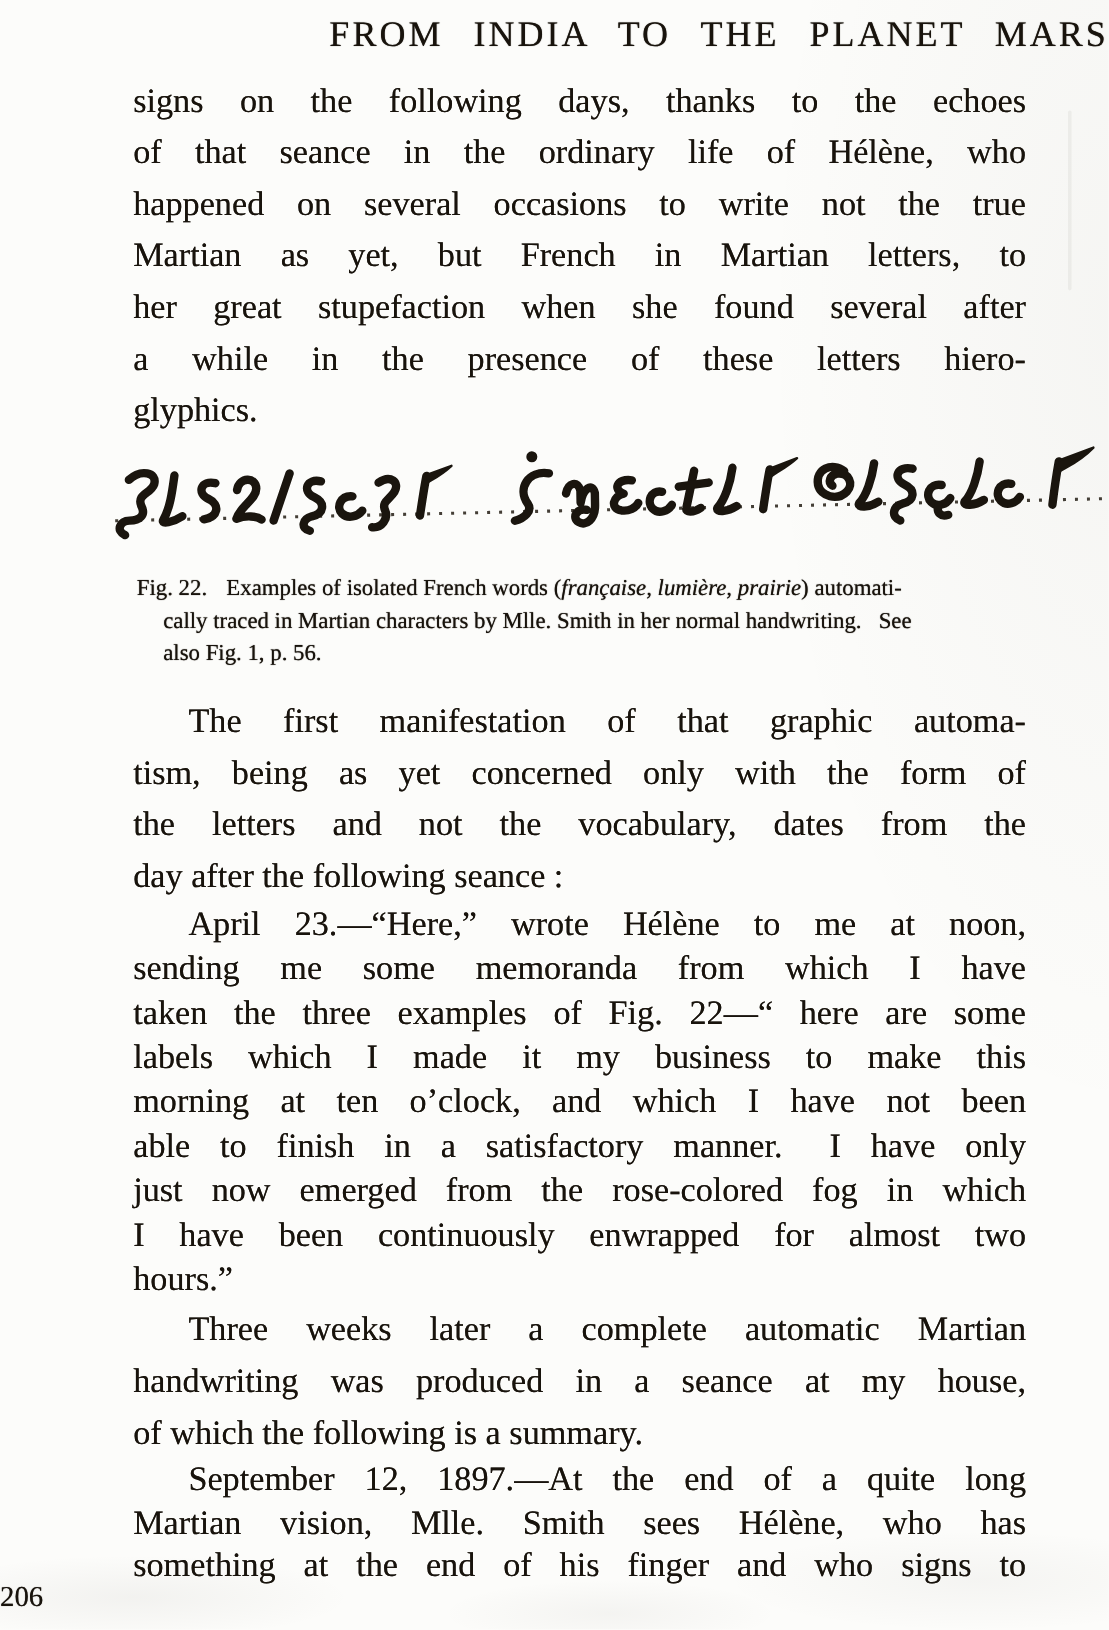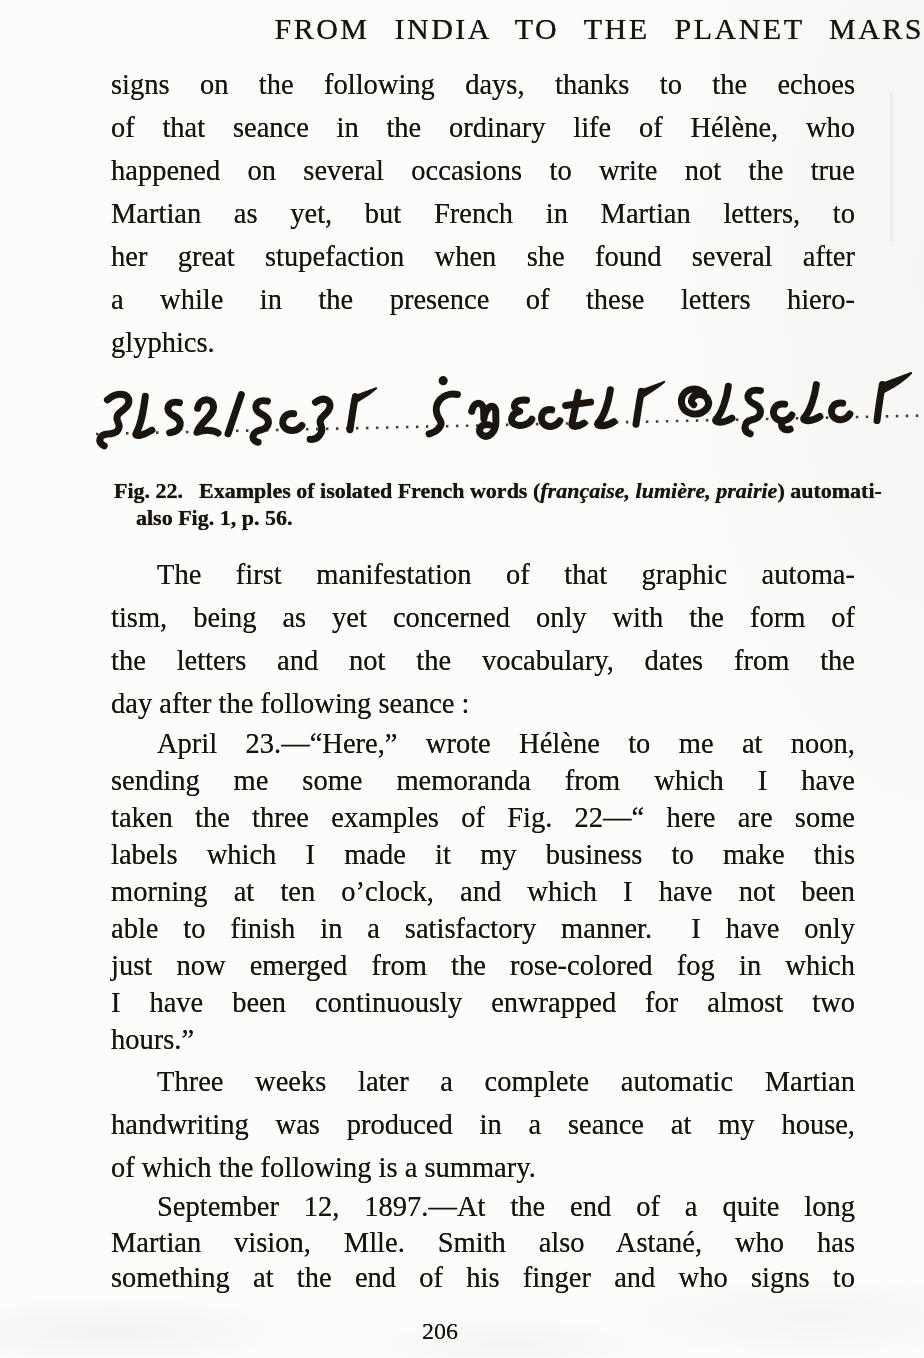--- a/index.html
+++ b/index.html
@@ -40,31 +40,30 @@
   .line.last{text-align-last:left;}
   .line.indent{padding-left:46px;}
   .para{margin:0;}
   .p1{margin-top:17px;}
   .p2{margin-top:22px;}
   .p4{margin-top:2px;}
   .figure{margin:-6px 0 0 -17px;width:856px;height:112px;}
   .figure svg{display:block;}
   .caption{
     margin:7px 0 0 3px;padding-left:22px;
-    font-size:22px;line-height:27px;
+    font-size:19px;line-height:27px;
     text-shadow:0 0 0.8px rgba(24,19,12,0.9);
-    font-weight:bold;
   }
   .cap-line{white-space:nowrap;}
   .cap-first{text-indent:-22px;}
   .cap-label{margin-right:16px;}
   .caption i{font-style:italic;}
   .page-number{
     position:absolute;left:0;right:44px;top:1318px;
-    text-align:center;font-size:24px;
+    text-align:left;font-size:24px;
     text-shadow:0 0 0.6px rgba(24,19,12,0.8);
   }
   .ink{stroke:#1a150e;stroke-width:7;fill:none;stroke-linecap:round;stroke-linejoin:round;}
   .ink-fill{fill:#1a150e;stroke:#1a150e;stroke-width:2;stroke-linejoin:round;}
   .dotline{stroke:#241e14;stroke-width:2.6;stroke-dasharray:2.5 7.5;opacity:0.85;}
 </style>
 </head>
 <body>
 
 <div class="page">
@@ -126,20 +125,21 @@
           <path class="ink" d="M197,2 C199,-12 201,-24 203,-34"></path>
           <path class="ink-fill" d="M201,-34 L232,-45 C221,-34 211,-30 204,-26 Z"></path>
         </g>
       </svg>
     </div>
 
     <div class="caption">
       <div class="cap-line cap-first">
         <span class="cap-label">Fig. 22.</span><span>Examples of isolated French words (</span><i>française, lumière, prairie</i><span>) automati-</span>
       </div>
+      <div class="cap-line">cally traced in Martian characters by Mlle. Smith in her normal handwriting.  See</div>
       <div class="cap-line">also Fig. 1, p. 56.</div>
     </div>
 
     <div class="para bodytext p2">
       <div class="line indent">The first manifestation of that graphic automa-</div>
       <div class="line">tism, being as yet concerned only with the form of</div>
       <div class="line">the letters and not the vocabulary, dates from the</div>
       <div class="line last">day after the following seance :</div>
     </div>
 
@@ -156,21 +156,21 @@
     </div>
 
     <div class="para bodytext p4">
       <div class="line indent">Three weeks later a complete automatic Martian</div>
       <div class="line">handwriting was produced in a seance at my house,</div>
       <div class="line last">of which the following is a summary.</div>
     </div>
 
     <div class="para bodytext p5">
       <div class="line indent">September 12, 1897.—At the end of a quite long</div>
-      <div class="line">Martian vision, Mlle. Smith also Astané, who has</div>
+      <div class="line">Martian vision, Mlle. Smith sees Hélène, who has</div>
       <div class="line">something at the end of his finger and who signs to</div>
     </div>
 
   </div>
 
   <div class="page-number">206</div>
 
 </div>
 
 </body></html>

